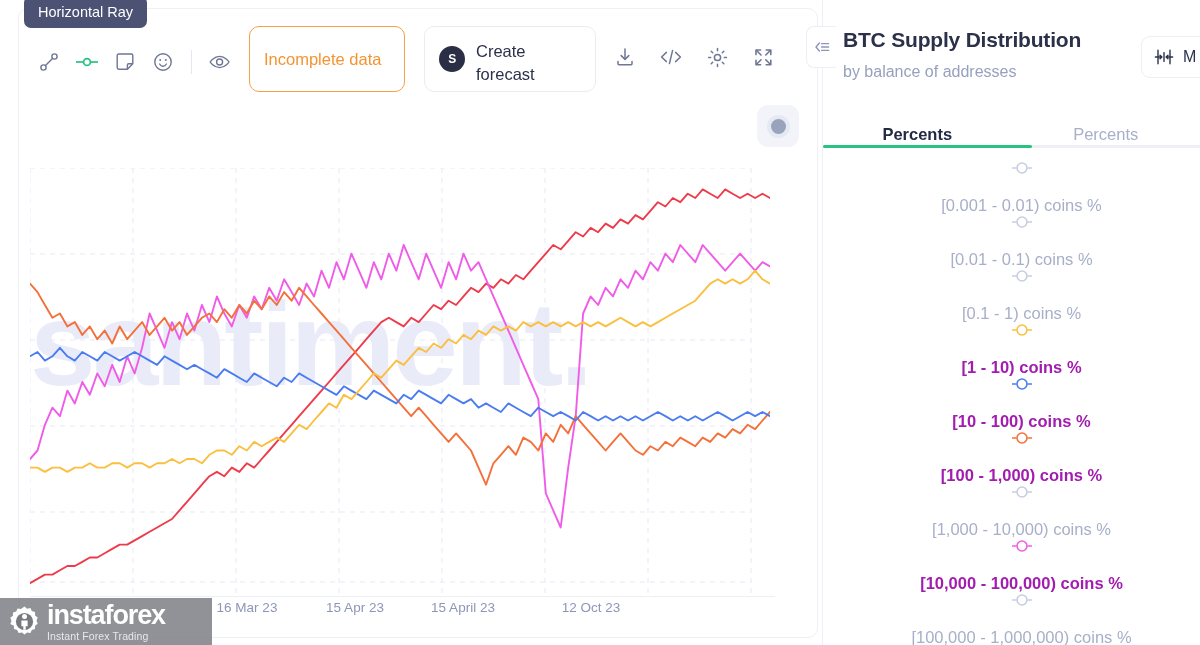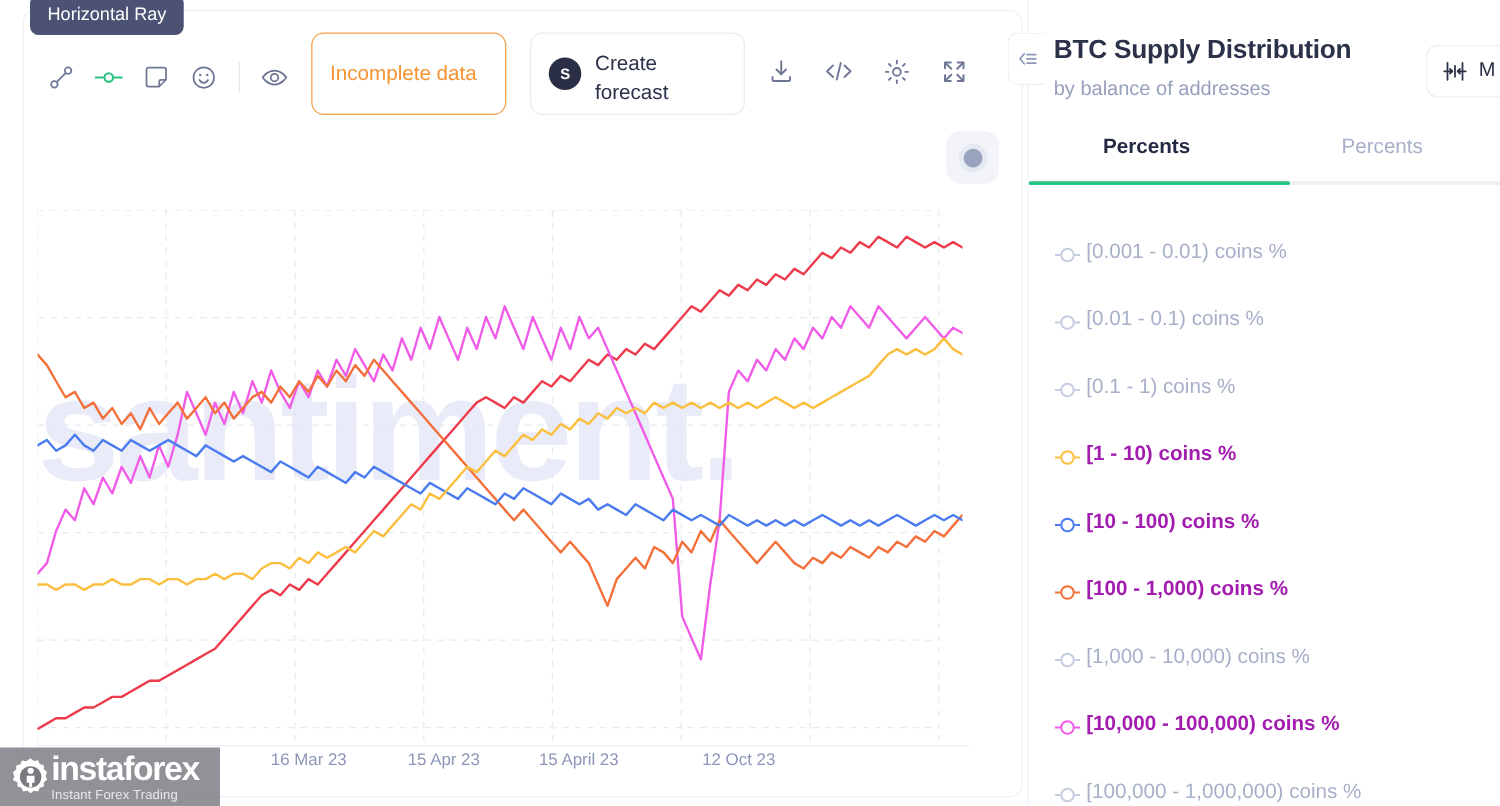--- a/index.html
+++ b/index.html
@@ -87,23 +87,23 @@
   
   #xaxis{position:absolute;left:30px;top:600px;width:745px;height:26px;}
   #xaxis .tick{
     position:absolute;top:0;font-size:13.5px;color:#8d96b8;
     transform:translateX(-50%);white-space:nowrap;
   }
   #axis-line{position:absolute;left:30px;top:596px;width:745px;height:1px;background:#eceff6;}
 
   
   #wm-insta{
-    position:absolute;left:0;top:598px;width:176px;height:47px;
+    position:absolute;left:0;top:598px;width:212px;height:47px;
     background:rgba(120,122,128,0.82);
-    display:flex;align-items:center;padding-left:8px;
+    display:flex;align-items:center;gap:6px;padding-left:8px;
     box-sizing:border-box;z-index:30;
   }
   #wm-insta .gear{position:relative;width:33px;height:33px;flex:0 0 33px;}
   #wm-insta .txtwrap{display:flex;flex-direction:column;line-height:1;}
   #wm-insta .brand{color:#fff;font-size:27px;font-weight:bold;letter-spacing:-1.1px;line-height:27px;}
   #wm-insta .tag{color:#e8e8ea;font-size:10.5px;letter-spacing:0.1px;margin-top:2px;}
 
   
   #collapse-btn{
     position:absolute;left:806px;top:26px;width:30px;height:42px;
@@ -117,34 +117,34 @@
   #right-panel{position:absolute;left:823px;top:0;width:377px;height:645px;background:#fff;overflow:hidden;}
   #panel-title{position:absolute;left:20px;top:28px;font-size:21px;color:#2b3149;font-weight:bold;letter-spacing:-0.2px;white-space:nowrap;}
   #panel-sub{position:absolute;left:20px;top:63px;font-size:16px;color:#97a0bd;white-space:nowrap;}
   #merge-btn{
     position:absolute;left:318px;top:36px;height:42px;width:80px;
     border:1px solid #eceff6;border-radius:9px;background:#fff;
     display:flex;align-items:center;gap:9px;padding:0 12px;box-sizing:border-box;cursor:pointer;
   }
   #merge-btn .lbl{font-size:16px;color:#2b3149;white-space:nowrap;}
 
-  #tabs{position:absolute;left:0;top:104px;width:377px;height:44px;display:flex;}
+  #tabs{position:absolute;left:0;top:121px;width:377px;height:44px;display:flex;}
   .tab{
     flex:1;display:flex;align-items:flex-start;justify-content:center;
     font-size:16.5px;padding-top:4px;cursor:pointer;
   }
   .tab.active{color:#232a44;font-weight:bold;}
   .tab.inactive{color:#a7afc9;}
   #tab-underline{position:absolute;left:0;top:145px;width:377px;height:3px;background:#eef0f6;}
   #tab-underline .fill{height:3px;width:209px;background:#28c281;border-radius:2px;}
 
   #legend{position:absolute;left:0;top:157px;width:377px;}
   .legend-item{
-    display:flex;align-items:flex-end;gap:4px;height:54px;padding-left:20px;
-    box-sizing:border-box;cursor:pointer;
+    display:flex;align-items:center;gap:17px;height:54px;padding-left:20px;
+    box-sizing:border-box;cursor:pointer;flex-direction:column;
   }
   .legend-item .lbl{font-size:16.5px;white-space:nowrap;}
   .legend-item.on .lbl{color:#a21caf;font-weight:bold;}
   .legend-item.off .lbl{color:#a7afc9;}
   .lg-mark{width:22px;height:14px;flex:0 0 22px;}
 </style>
 </head>
 <body>
 
 <div id="app">

